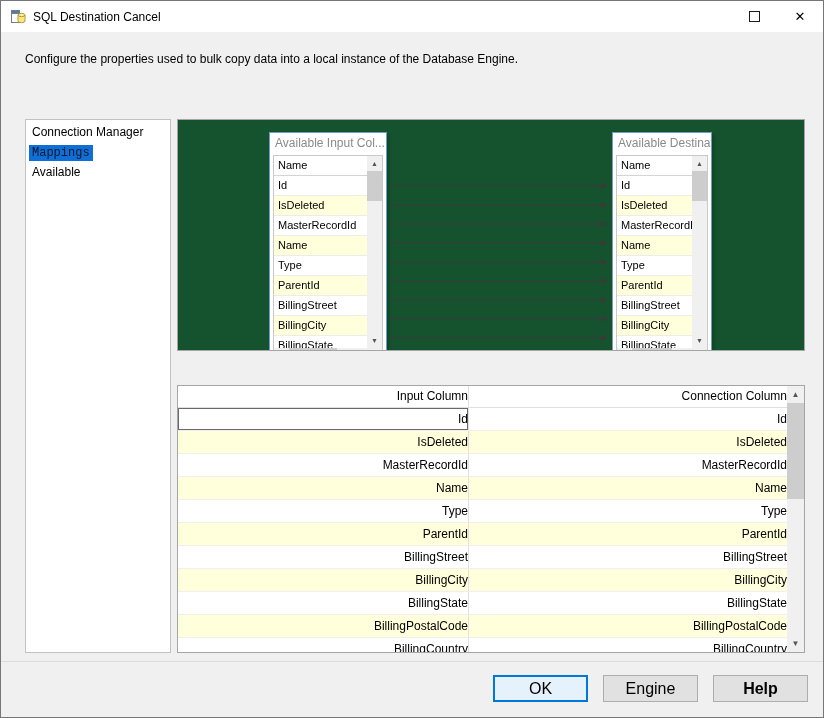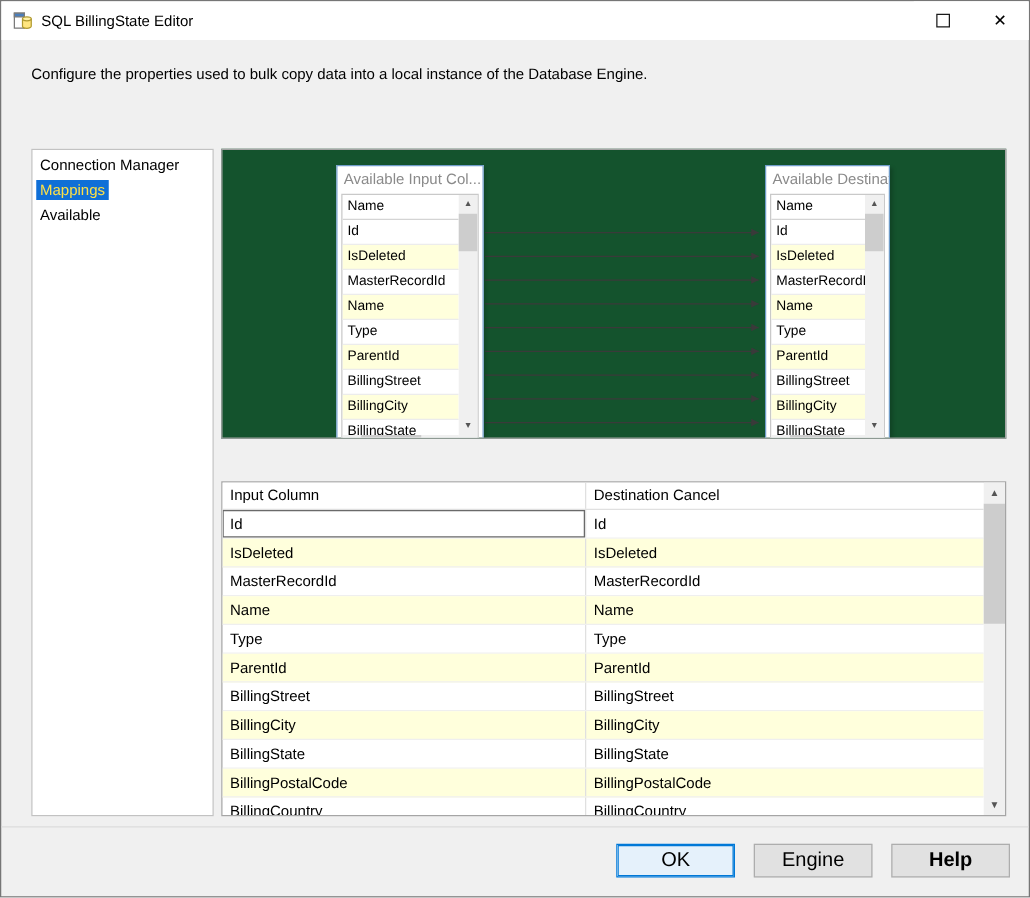--- a/index.html
+++ b/index.html
@@ -15,21 +15,21 @@
   .max-glyph{width:9px;height:9px;border:1px solid #1a1a1a;}
   .close-glyph{font-size:13px;line-height:1;}
 
   .description{position:absolute;left:24px;top:51px;right:30px;}
 
   
   .sidebar{position:absolute;left:24px;top:118px;width:146px;height:534px;background:#fff;
     border:1px solid #c2c2c2;box-sizing:border-box;padding-top:3px;}
   .side-item{height:20px;line-height:18px;padding-left:3px;}
   .side-label{padding:1px 3px;margin-top:46px;}
-  .side-item.selected .side-label{background:#0f6fd7;color:#fde047;}
+  .side-item.selected .side-label{background:#0f6fd7;color:#0f172a;font-family:Liberation Mono, monospace;}
 
   
   .diagram-panel{position:absolute;left:176px;top:118px;width:628px;height:232px;background:#14532d;
     border:1px solid #a5a5a5;box-sizing:border-box;overflow:hidden;}
   .map-lines{position:absolute;left:0;top:0;}
   .map-box{position:absolute;top:12px;width:118px;height:236px;background:#fff;border:1px solid #6f9cc9;
     box-sizing:border-box;box-shadow:2px 2px 3px rgba(0,0,0,0.18);}
   .map-box.input{left:91px;}
   .map-box.dest{left:434px;width:100px;}
   .box-title{height:21px;line-height:21px;color:#8a8a8a;padding-left:5px;white-space:nowrap;overflow:hidden;}
@@ -42,21 +42,21 @@
   .box-vscroll{position:absolute;top:0;right:0;width:15px;bottom:15px;background:#f0f0f0;}
   .box-hscroll{position:absolute;left:0;bottom:0;right:15px;height:15px;background:#f0f0f0;}
   .box-corner{position:absolute;right:0;bottom:0;width:15px;height:15px;background:#f0f0f0;}
   .sb-arrow{position:absolute;font-size:7px;color:#555;width:15px;height:15px;line-height:15px;text-align:center;}
   .sb-thumb-v{position:absolute;left:0;right:0;top:15px;height:30px;background:#cdcdcd;}
   .sb-thumb-h{position:absolute;top:0;bottom:0;left:15px;width:48px;background:#cdcdcd;}
 
   
   .table-panel{position:absolute;left:176px;top:384px;width:628px;height:268px;background:#fff;
     border:1px solid #a5a5a5;box-sizing:border-box;}
-  .tbl-content{position:absolute;left:0;top:0;right:17px;bottom:0;overflow:hidden;}
+  .tbl-content{position:absolute;left:0;top:0;right:17px;bottom:0;overflow:hidden;text-align:right;}
   .tbl-header{display:flex;height:22px;border-bottom:1px solid #e0e0e0;box-sizing:border-box;background:#fff;}
   .th{line-height:21px;padding-left:6px;box-sizing:border-box;}
   .th.input{width:291px;border-right:1px solid #e0e0e0;}
   .th.dest{flex:1;}
   .tr{display:flex;height:23px;box-sizing:border-box;border-bottom:1px solid #efefef;}
   .tr.alt{background:#ffffdc;}
   .td{line-height:22px;padding-left:6px;box-sizing:border-box;white-space:nowrap;overflow:hidden;}
   .td.input{width:291px;border-right:1px solid #e0e0e0;}
   .td.dest{flex:1;}
   .td.focused{box-shadow:inset 0 0 0 1px #6a6a6a;}
@@ -80,21 +80,21 @@
 
   <div class="titlebar">
     <span class="app-icon">
       <svg viewBox="0 0 16 16" width="16" height="16">
         <rect x="1.5" y="1.5" width="8" height="12" fill="#ffffff" stroke="#7a7a7a"></rect>
         <rect x="1.5" y="1.5" width="8" height="3" fill="#4a7ebb" stroke="#7a7a7a"></rect>
         <path d="M8 6 v6 a3.5 1.6 0 0 0 7 0 v-6" fill="#ffe680" stroke="#b09a30"></path>
         <ellipse cx="11.5" cy="6" rx="3.5" ry="1.6" fill="#fff0a8" stroke="#b09a30"></ellipse>
       </svg>
     </span>
-    <span class="window-title">SQL BillingState Editor</span>
+    <span class="window-title">SQL Destination Cancel</span>
     <span class="titlebar-spacer"></span>
     <button class="tb-btn">
       <span class="max-glyph"></span>
     </button>
     <button class="tb-btn">
       <span class="close-glyph">✕</span>
     </button>
   </div>
 
   <div class="description">Configure the properties used to bulk copy data into a local instance of the Database Engine.</div>
@@ -189,21 +189,21 @@
         </div>
         <div class="box-corner"></div>
       </div>
     </div>
   </div>
 
   <div class="table-panel">
     <div class="tbl-content">
       <div class="tbl-header">
         <div class="th input">Input Column</div>
-        <div class="th dest">Destination Cancel</div>
+        <div class="th dest">Connection Column</div>
       </div>
       <div class="tr">
         <div class="td input focused">Id</div>
         <div class="td dest">Id</div>
       </div>
       <div class="tr alt">
         <div class="td input">IsDeleted</div>
         <div class="td dest">IsDeleted</div>
       </div>
       <div class="tr">

